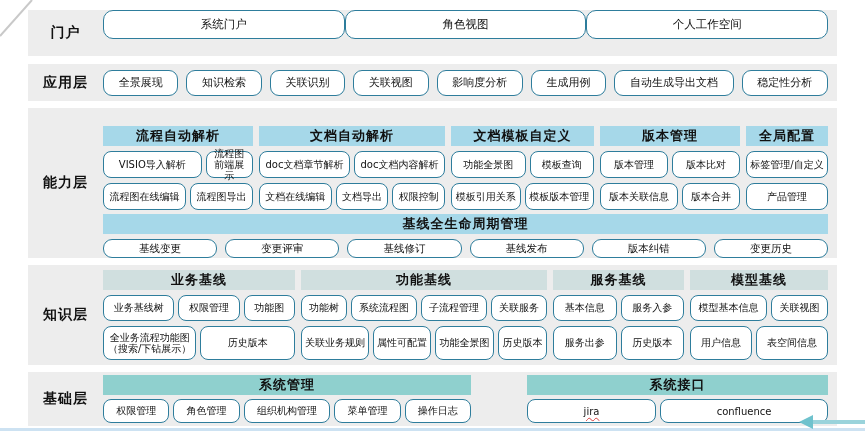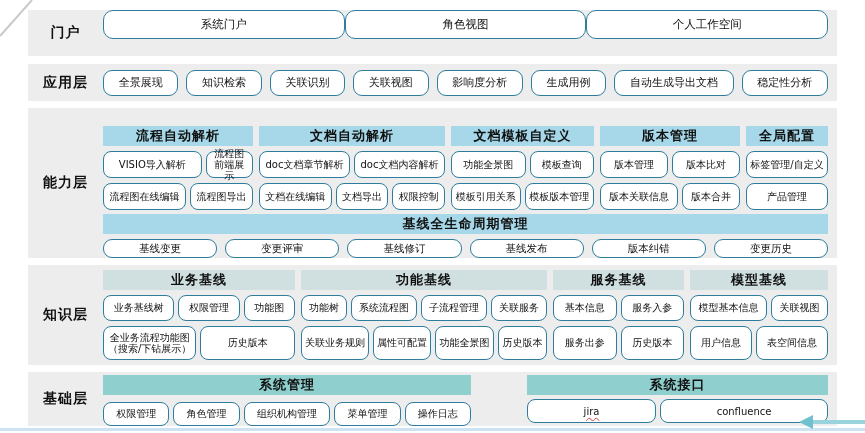--- a/index.html
+++ b/index.html
@@ -71,21 +71,21 @@
   .knowledge .band-content{display:flex;gap:6px;padding-top:5px;padding-bottom:5px;}
   .k-group{display:flex;flex-direction:column;gap:5px;min-width:0;}
   .k1{flex:0 0 192px;}.k2{flex:0 0 246px;}.k3{flex:0 0 131px;}.k4{flex:1 1 0;}
   .k-header{background:var(--knowledge-header-bg);}
   .row-a{height:26px;}
   .row-b{height:34px;}
 
   
   .foundation .band-content{display:flex;justify-content:space-between;padding-top:3px;}
   .f-group{display:flex;flex-direction:column;gap:4px;min-width:0;}
-  .f1{width:368px;justify-content:space-between;}.f2{width:301px;}
+  .f1{width:368px;}.f2{width:301px;}
   .f-header{background:var(--foundation-header-bg);}
   .f-group .btn-row{height:24px;}
 
   
   .corner-fold{position:absolute;left:0;top:0;z-index:5;}
   .bottom-line{position:absolute;left:0;top:428px;width:865px;height:3px;background:var(--bottom-line);}
   .arrow{position:absolute;top:415px;right:0;width:68px;height:14px;}
   .arrow .tail{position:absolute;right:0;top:5px;width:53px;height:4px;background:#9AD3DB;}
   .arrow .head{
     position:absolute;left:2px;top:0;width:0;height:0;

